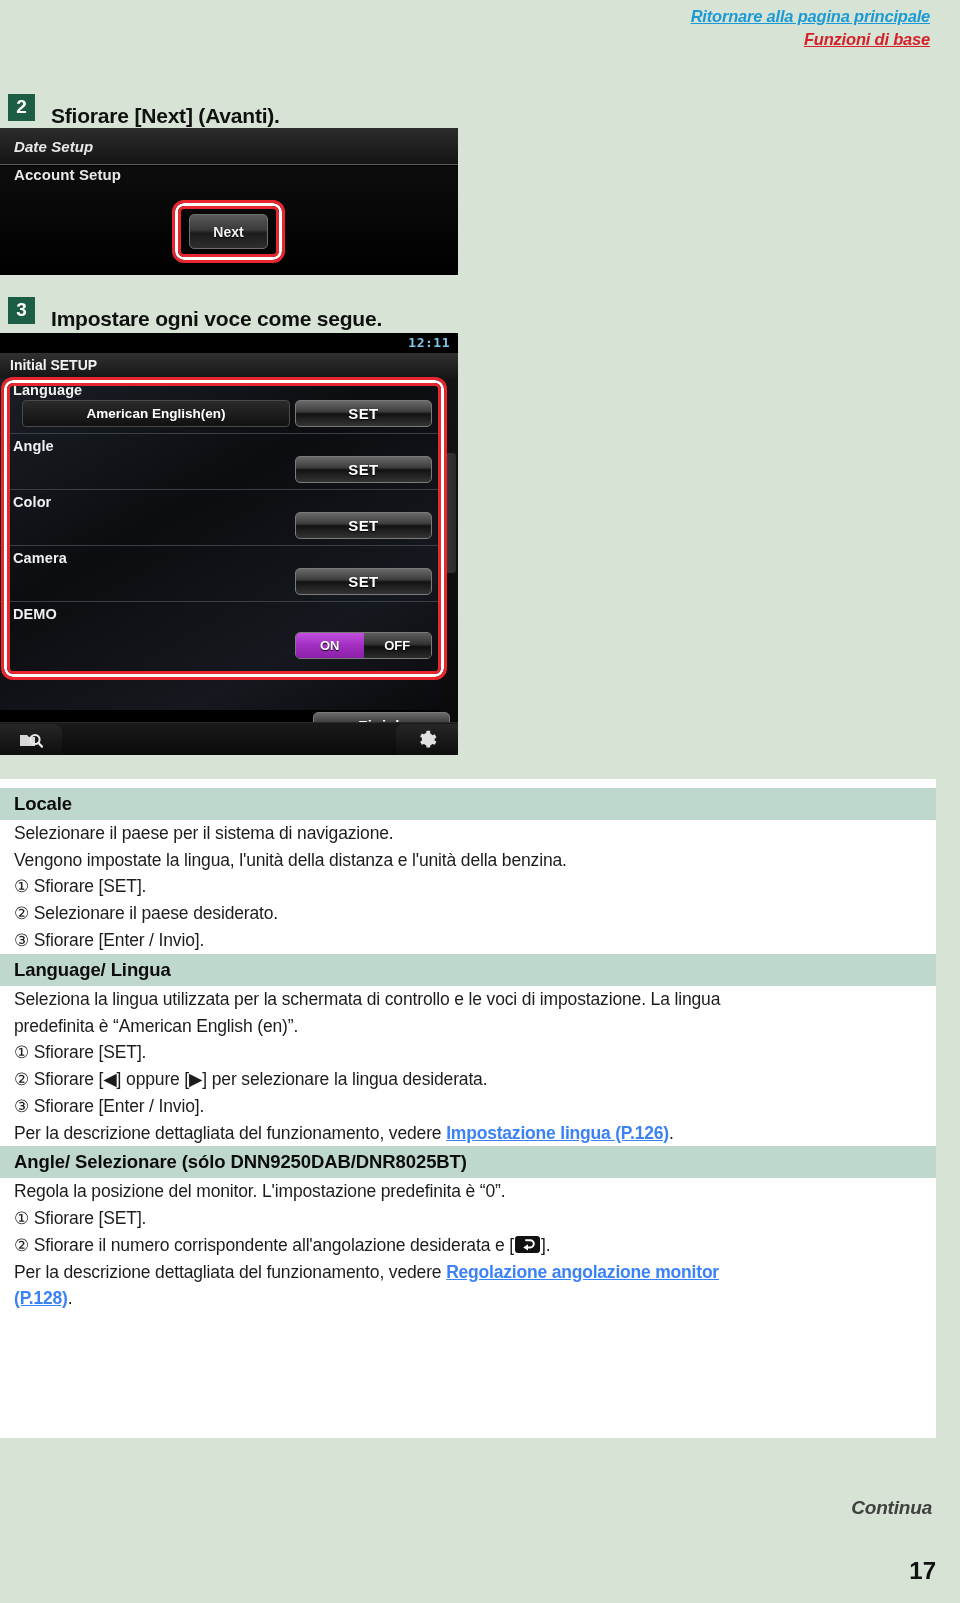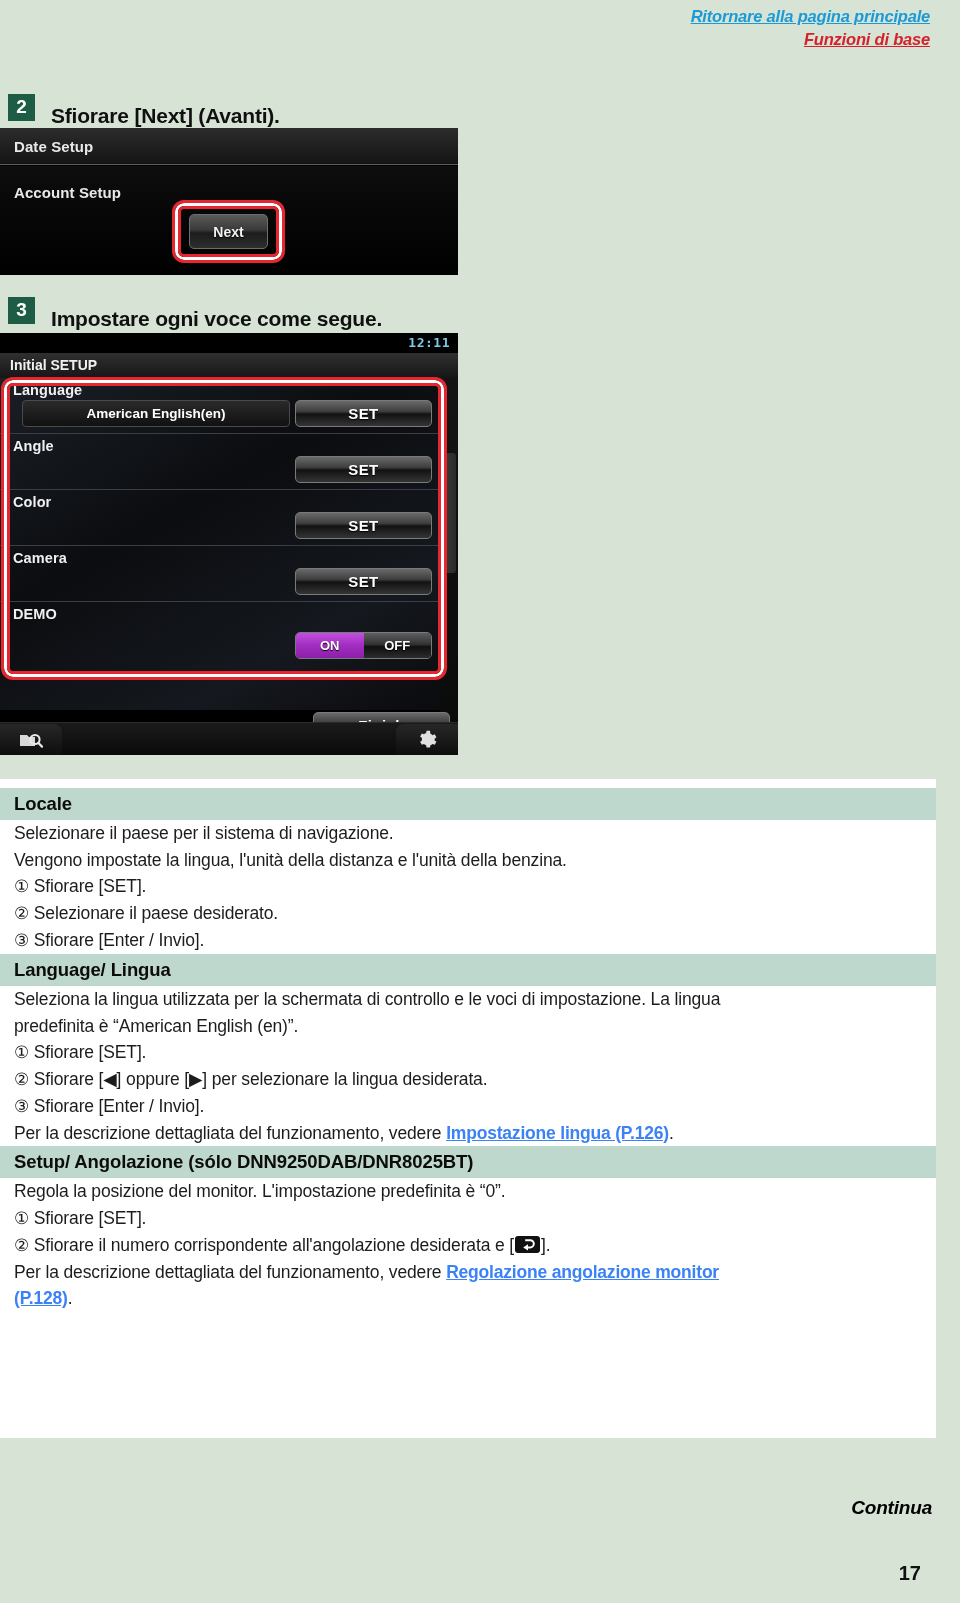--- a/index.html
+++ b/index.html
@@ -74,35 +74,35 @@
     width: 458px;
     height: 147px;
   }
 
   .row-datesetup {
     position: absolute;
     left: 0; top: 0;
     width: 100%; height: 37px;
     background: linear-gradient(#2c2c2c, #141414);
     border-bottom: 1px solid #5c5c5c;
-    display: flex; align-items: center;
+    display: flex; align-items: center; font-style: italic;
   }
   .row-datesetup span {
     color: #e8e8e8; font-size: 15px; font-weight: bold;
     margin-left: 14px; letter-spacing: 0.1px;
   }
   .row-account {
     position: absolute;
     left: 0; top: 38px;
     width: 100%; height: 109px;
     background: linear-gradient(#0d0d0d, #000);
   }
   .row-account .lbl {
     color: #e8e8e8; font-size: 15px; font-weight: bold;
-    margin-left: 14px; display: block; padding-top: 18px;
+    margin-left: 14px; display: block; 
     letter-spacing: 0.1px;
   }
 
   .hl-ring {
     position: absolute;
     border: 3px solid #ffffff;
     outline: 3px solid #e8262f;
     border-radius: 9px;
     pointer-events: none;
   }
@@ -322,27 +322,27 @@
   }
   .inline-key svg { position: absolute; left: 4px; top: 2px; }
 
   
   .footer-continua {
     position: absolute;
     right: 28px; bottom: 84px;
     font-size: 19px;
     font-weight: bold;
     font-style: italic;
-    color: #000000;
+    color: #404040;
     letter-spacing: -0.2px;
   }
   .footer-page {
     position: absolute;
-    right: 39px; bottom: 18px;
-    font-size: 20px;
+    right: 24px; bottom: 18px;
+    font-size: 24px;
     font-weight: bold;
     color: #111;
   }
 </style>
 </head>
 <body>
 
 <div class="page-header">
   <a class="hdr-link blue" href="#">Ritornare alla pagina principale</a>
   <a class="hdr-link red" href="#">Funzioni di base</a>
@@ -471,21 +471,21 @@
     <span>Sfiorare [◀] oppure [▶] per selezionare la lingua desiderata.</span>
   </div>
   <div class="body-line">
     <span class="circ-num">③</span>
     <span>Sfiorare [Enter / Invio].</span>
   </div>
   <div class="body-line">
     <span>Per la descrizione dettagliata del funzionamento, vedere </span><a class="xref" href="#">Impostazione lingua (P.126)</a><span>.</span>
   </div>
 
-  <div class="sec-head">Setup/ Angolazione (sólo DNN9250DAB/DNR8025BT)</div>
+  <div class="sec-head">Angle/ Selezionare (sólo DNN9250DAB/DNR8025BT)</div>
   <div class="body-line">Regola la posizione del monitor. L'impostazione predefinita è “0”.</div>
   <div class="body-line">
     <span class="circ-num">①</span>
     <span>Sfiorare [SET].</span>
   </div>
   <div class="body-line">
     <span class="circ-num">②</span>
     <span>Sfiorare il numero corrispondente all'angolazione desiderata e [</span><span class="inline-key"><svg width="17" height="13" viewBox="0 0 17 13" aria-hidden="true">
           <path fill="#ffffff" d="M6.2 1.2v2.0h5.0a2.6 2.6 0 010 5.2H9.0v-2.2L4.2 9.6l4.8 3.0v-2.2h2.2a4.6 4.6 0 000-9.2H6.2z"></path>
         </svg></span><span>].</span>

